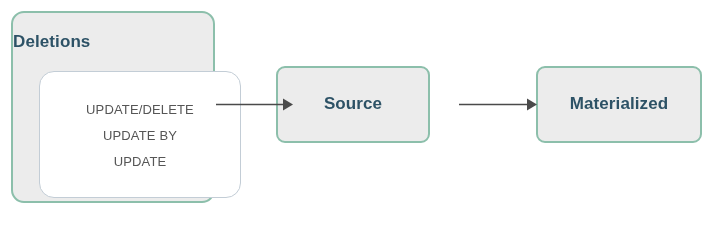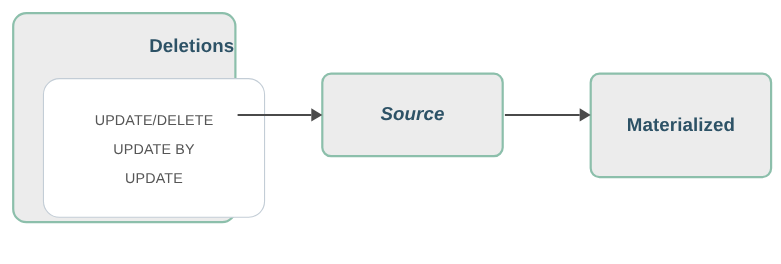--- a/index.html
+++ b/index.html
@@ -29,21 +29,21 @@
     box-sizing: border-box;
     background: #ececec;
     border: 2px solid #8cbfab;
     border-radius: 13px;
   }
   .group-title {
     position: absolute;
     left: 0;
     top: 19px;
     width: 100%;
-    text-align: right;
+    text-align: left;
     font-size: 17px;
     font-weight: bold;
     color: #2d5266;
     letter-spacing: 0.1px;
   }
 
   
   .inner-box {
     position: absolute;
     left: 26px;
@@ -84,31 +84,30 @@
     text-align: center;
   }
   .node-label {
     font-size: 17px;
     font-weight: bold;
     color: #2d5266;
     line-height: 1.32;
     letter-spacing: 0.1px;
   }
   #node-source {
-    left: 292px;
+    left: 276px;
     top: 66px;
-    width: 166px;
+    width: 154px;
     height: 77px;
-    font-style: italic;
   }
   #node-matview {
     left: 536px;
     top: 66px;
     width: 166px;
-    height: 96px;
+    height: 77px;
     padding: 0 12px;
   }
 
   
   .arrow-svg {
     position: absolute;
     top: 0;
     left: 0;
     width: 710px;
     height: 210px;

